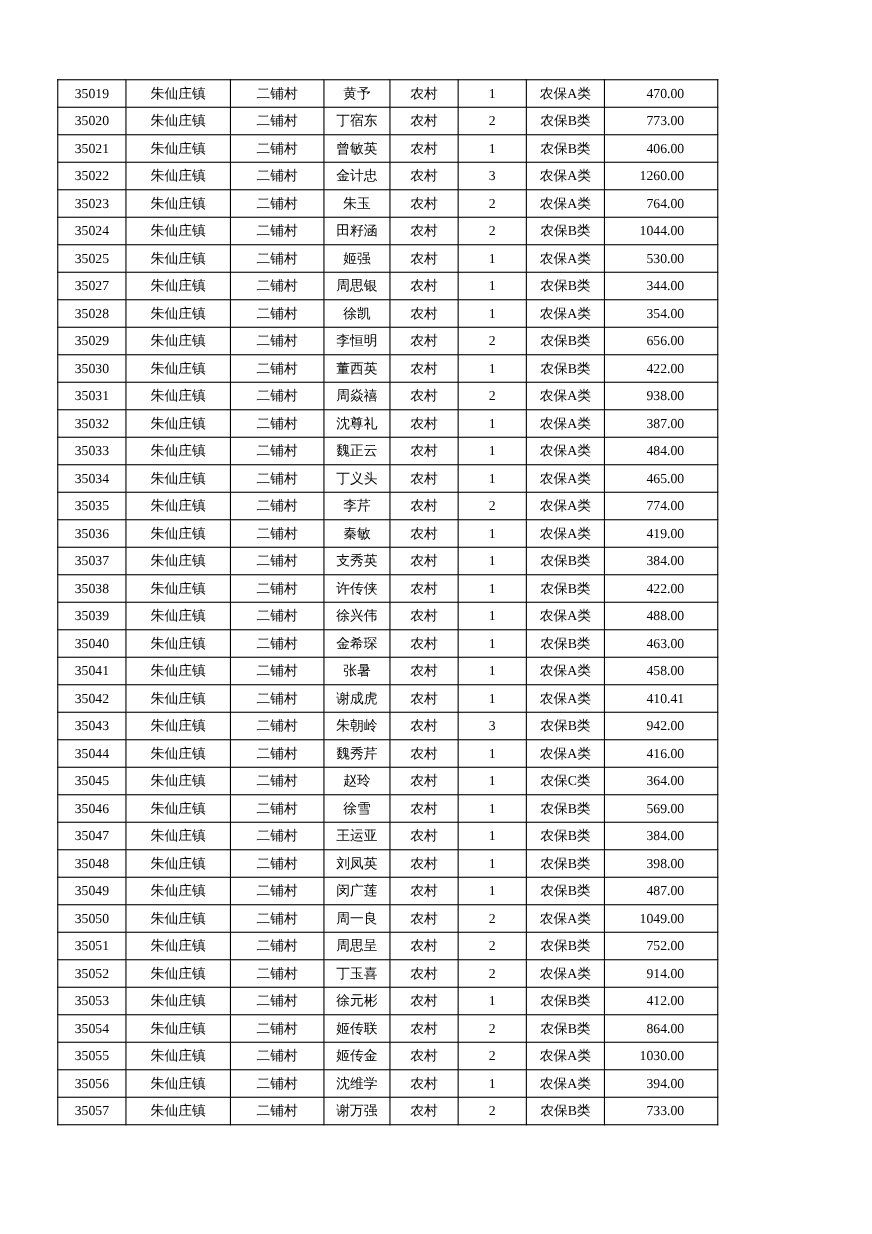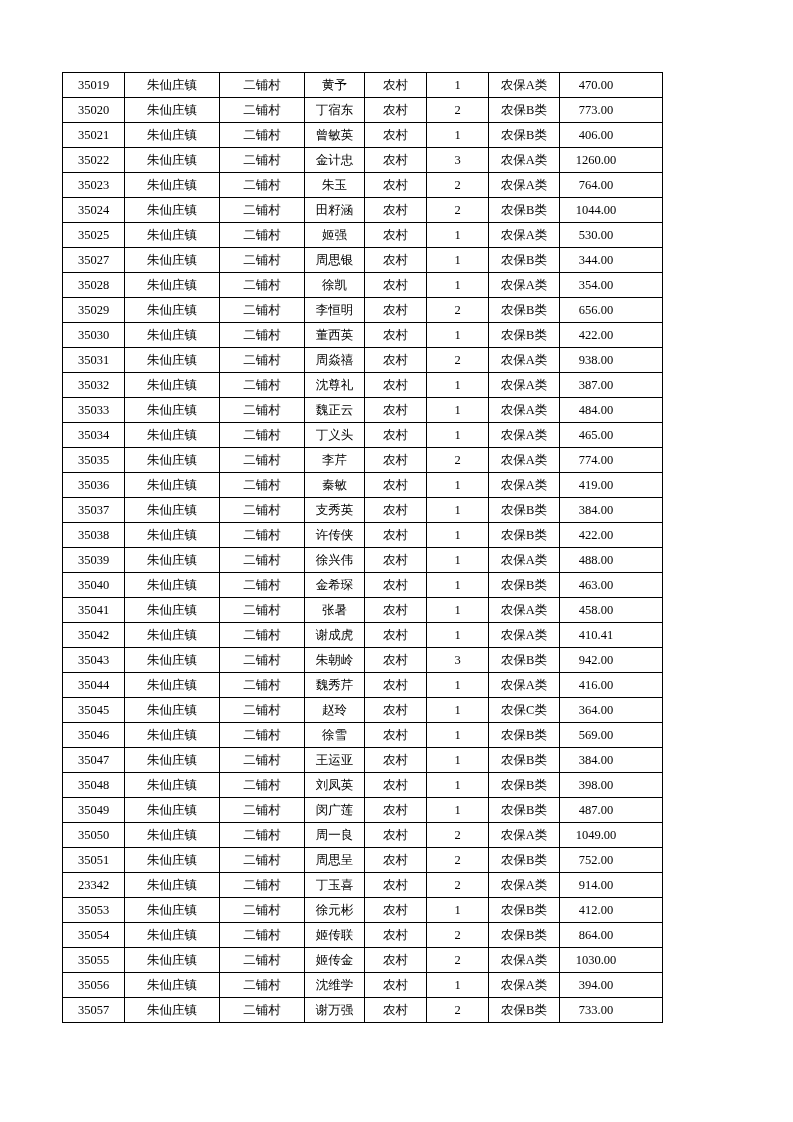--- a/index.html
+++ b/index.html
@@ -9,39 +9,39 @@
     font-family: "Liberation Serif", "DejaVu Serif", serif;
   }
   body {
     height: 1122px;
     position: relative;
     overflow: hidden;
   }
   .sheet {
     position: absolute;
     top: 72px;
-    left: 62px;
+    left: 52px;
   }
   table.data-table {
     border-collapse: collapse;
     table-layout: fixed;
     width: 600px;
   }
   table.data-table td {
     border: 1px solid #000000;
     height: 25px;
     font-size: 12.5px;
     color: #000000;
     text-align: center;
     vertical-align: middle;
     overflow: hidden;
     white-space: nowrap;
   }
   table.data-table td.col-amount {
-    text-align: center;
+    text-align: right;
     padding-right: 30px;
   }
   col.c-id     { width: 62px; }
   col.c-town   { width: 95px; }
   col.c-village{ width: 85px; }
   col.c-name   { width: 60px; }
   col.c-area   { width: 62px; }
   col.c-count  { width: 62px; }
   col.c-class  { width: 71px; }
   col.c-amount { width: 103px; }
@@ -376,21 +376,21 @@
           <td>35051</td>
           <td>朱仙庄镇</td>
           <td>二铺村</td>
           <td>周思呈</td>
           <td>农村</td>
           <td>2</td>
           <td>农保B类</td>
           <td class="col-amount">752.00</td>
         </tr>
         <tr>
-          <td>23342</td>
+          <td>35052</td>
           <td>朱仙庄镇</td>
           <td>二铺村</td>
           <td>丁玉喜</td>
           <td>农村</td>
           <td>2</td>
           <td>农保A类</td>
           <td class="col-amount">914.00</td>
         </tr>
         <tr>
           <td>35053</td>

